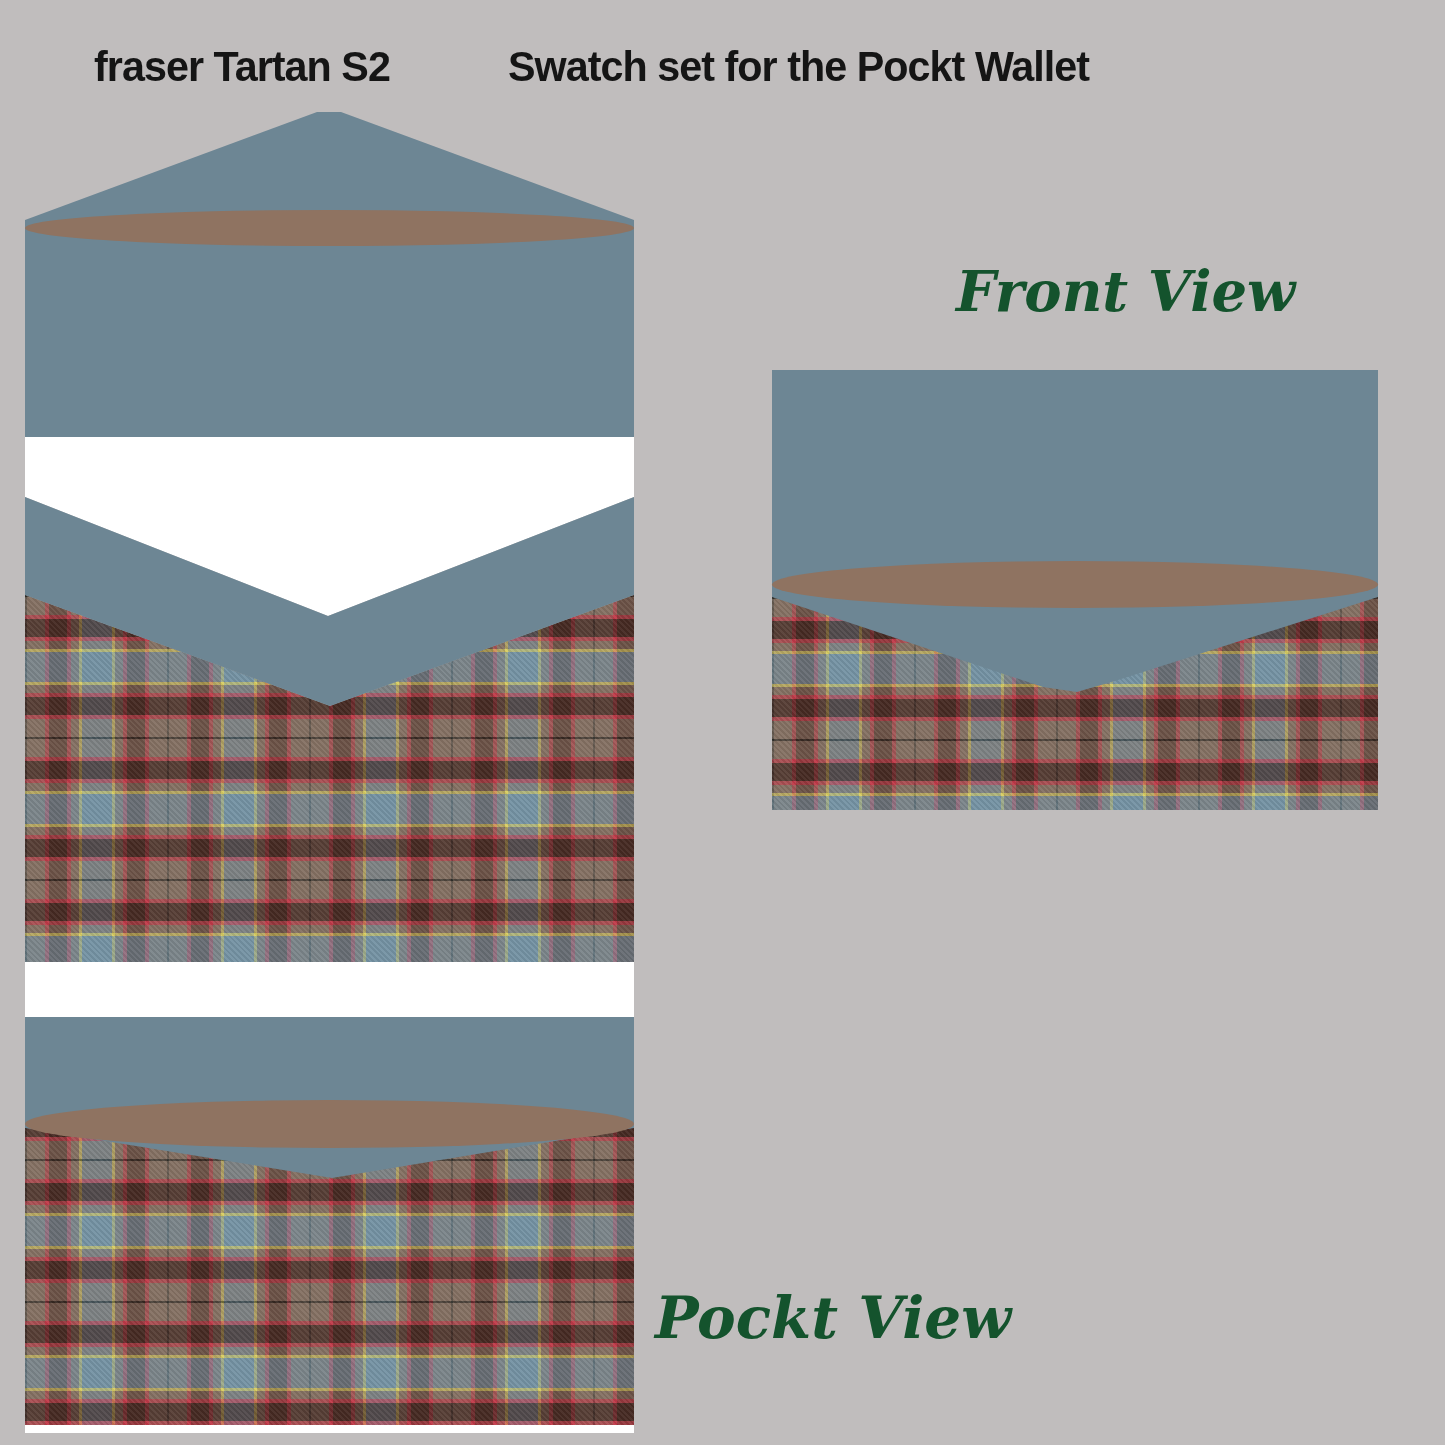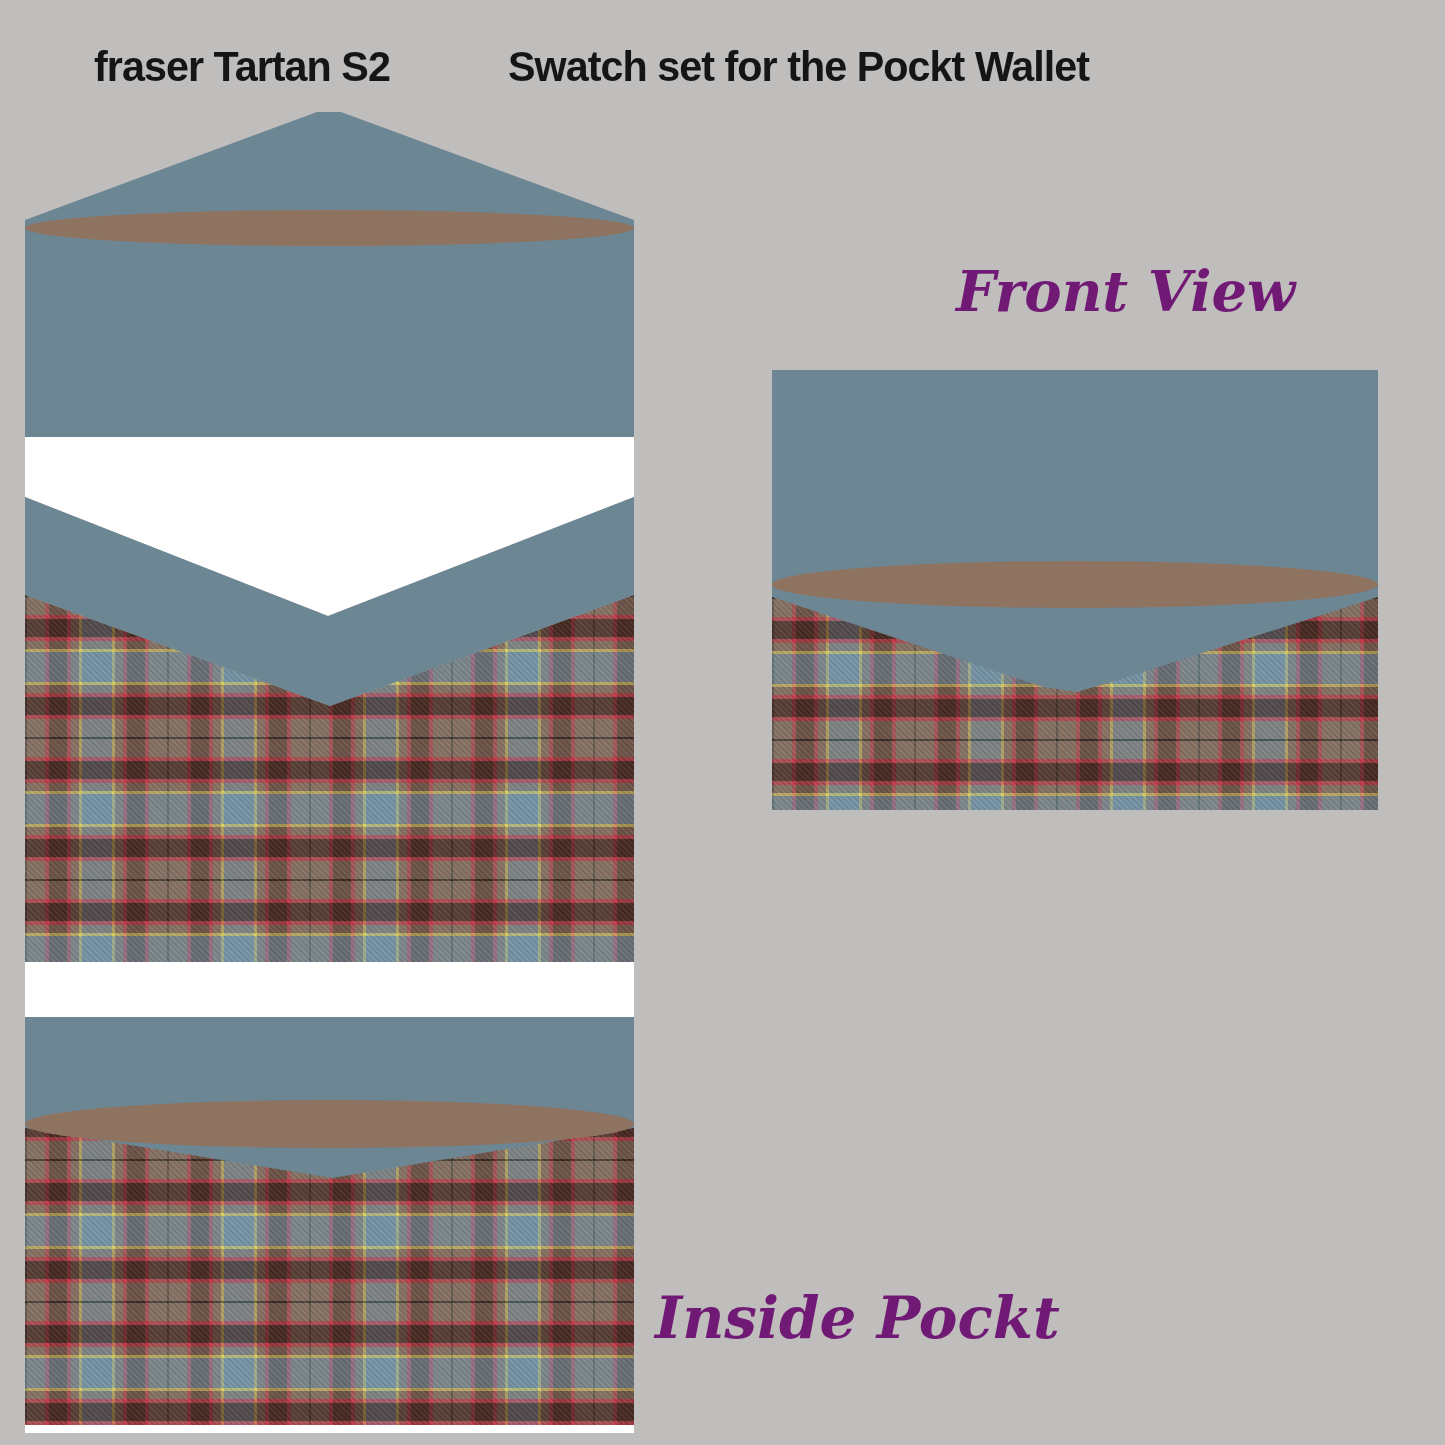--- a/index.html
+++ b/index.html
@@ -21,21 +21,21 @@
     letter-spacing:-1px;
     transform:scaleX(.96);
     transform-origin:left top;
     white-space:nowrap;
   }
   .title-left{left:94px;top:42px;}
   .title-right{left:508px;top:42px;}
   
   .script-label{
     position:absolute;
-    color:#701a75;
+    color:#14532d;
     font-family:"DejaVu Serif",serif;
     font-style:italic;
     font-weight:bold;
     white-space:nowrap;
   }
   .front-label{left:956px;top:258px;font-size:56px;}
   .inside-label{left:655px;top:1284px;font-size:58px;}
 
   
   .tartan{
@@ -129,21 +129,21 @@
 <body>
 
 <div class="stage">
 
   <div class="page-title title-left">fraser Tartan S2</div>
 
   <div class="page-title title-right">Swatch set for the Pockt Wallet</div>
 
   <div class="script-label front-label">Front View</div>
 
-  <div class="script-label inside-label">Inside Pockt</div>
+  <div class="script-label inside-label">Pockt View</div>
 
   <div class="left-panel">
 
     <div class="white-card"></div>
     <div class="tartan-mid tartan"></div>
     <div class="mid-chevron"></div>
     <div class="top-flap"></div>
     <div class="snap snap-1"></div>
 
     <div class="white-band2"></div>

